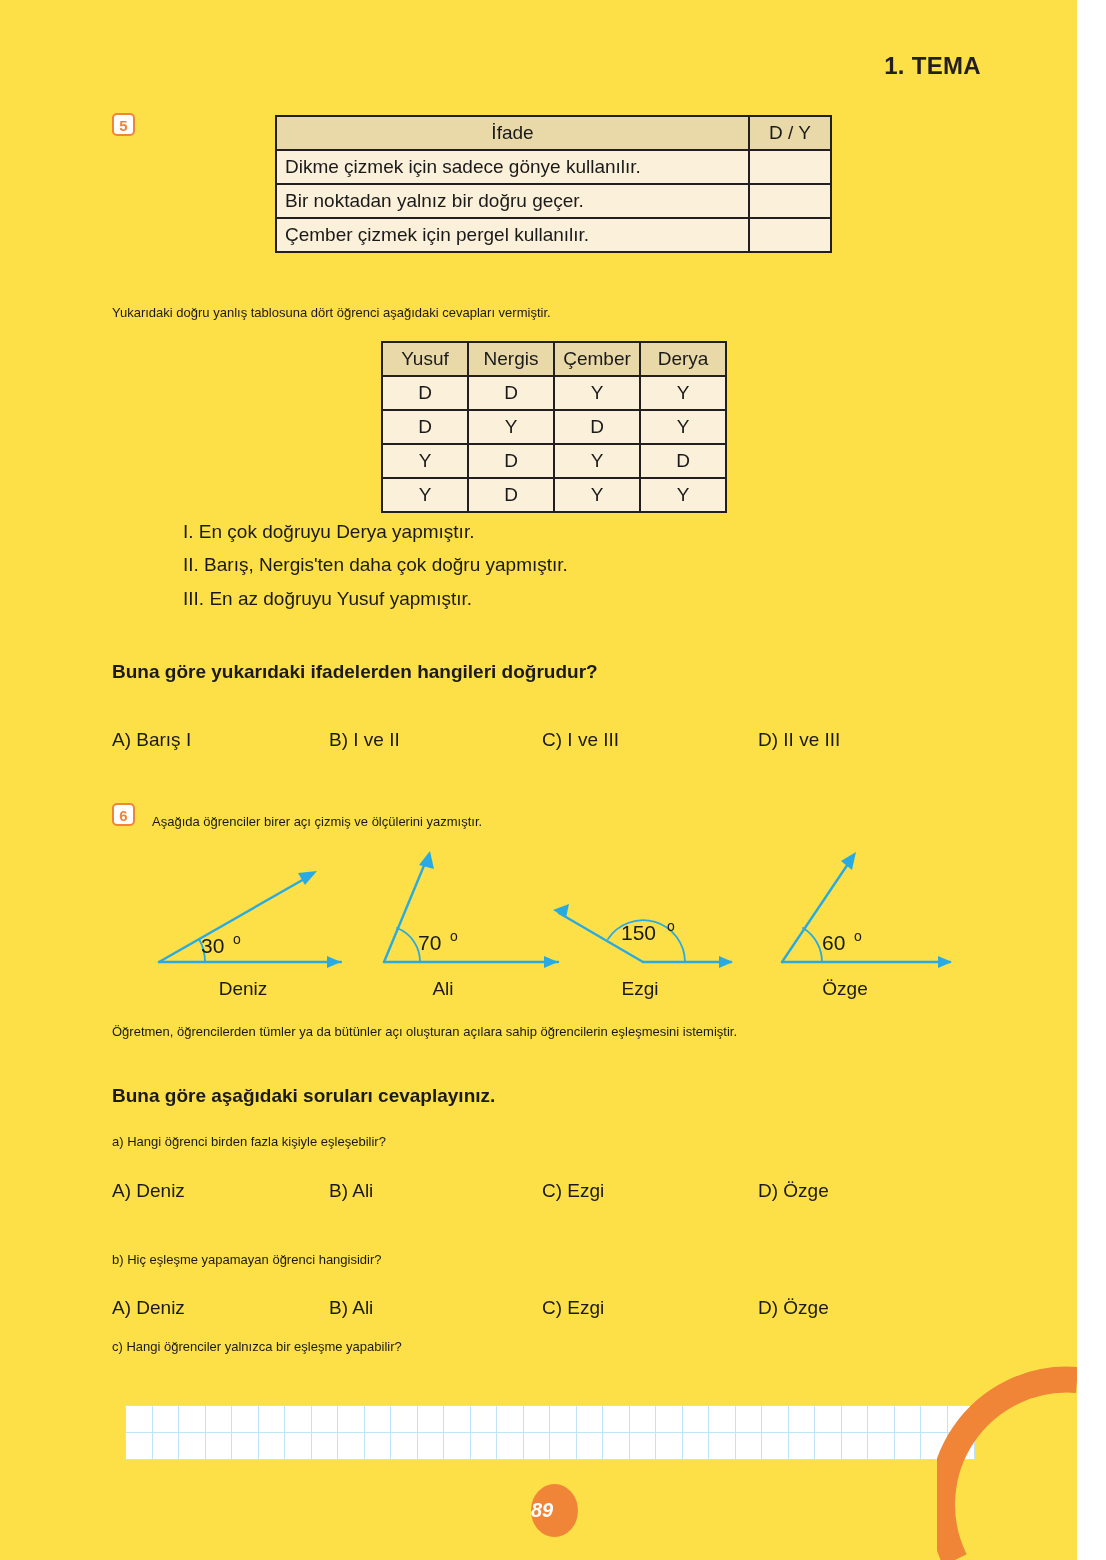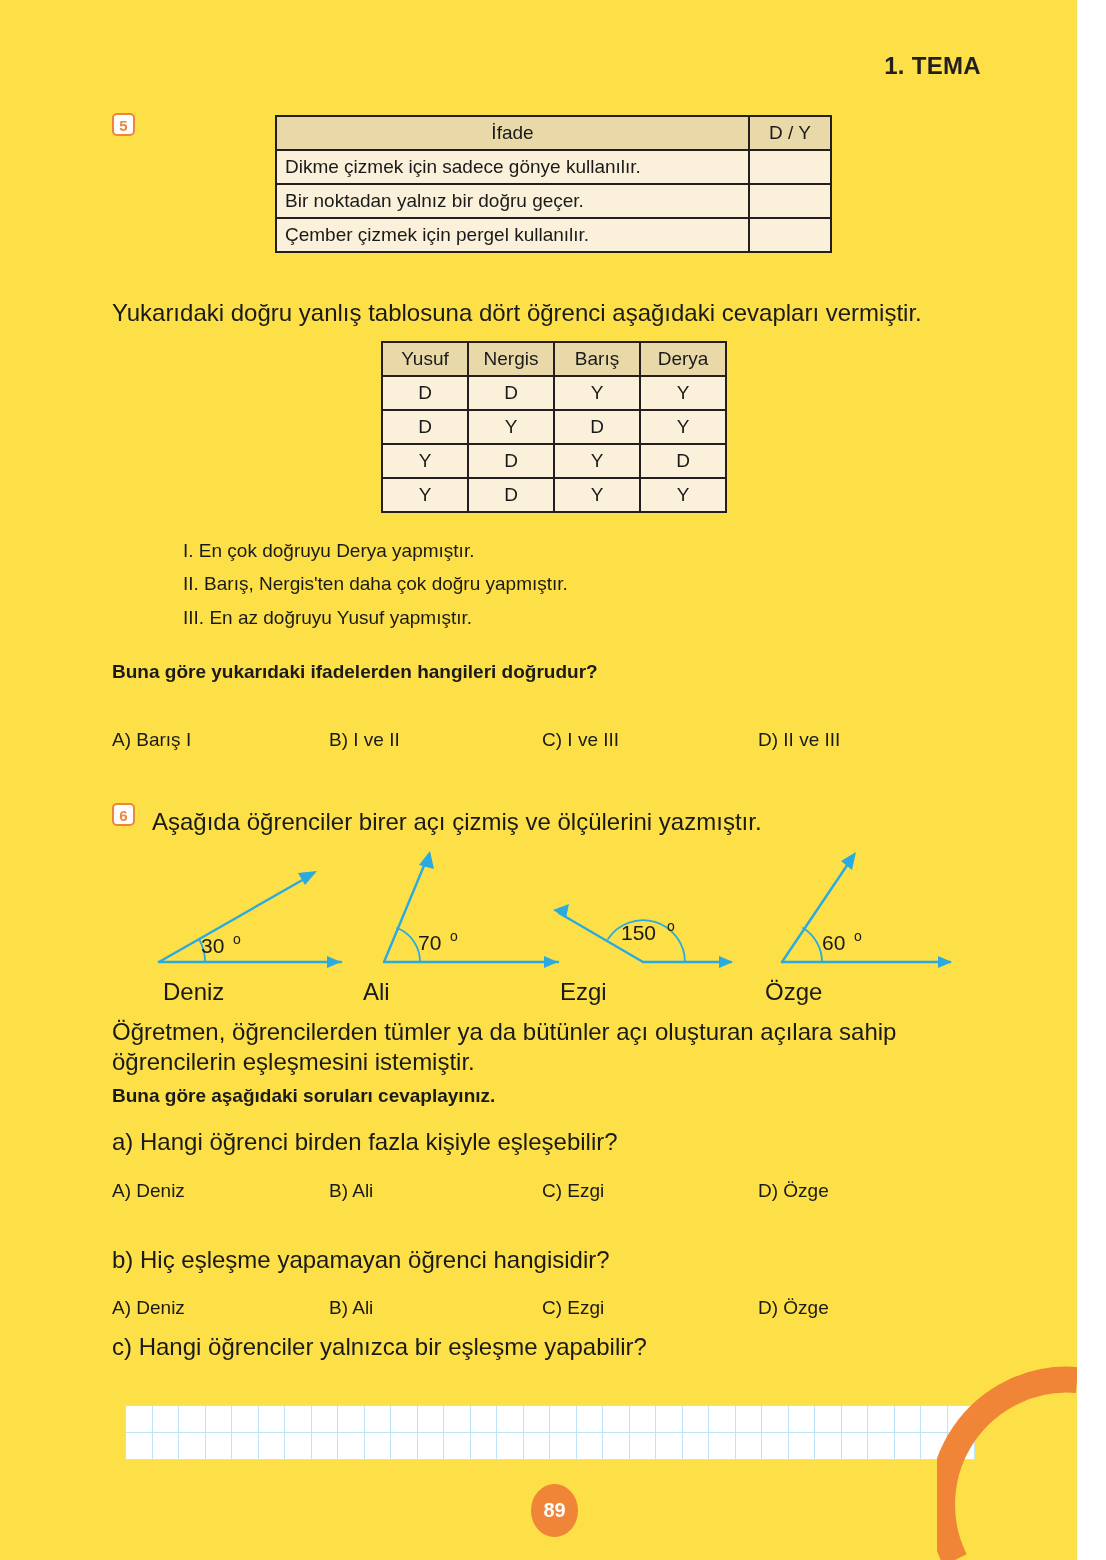--- a/index.html
+++ b/index.html
@@ -74,21 +74,21 @@
     text-align: left;
   }
   .dy-table tbody td.mark {
     background: #fbf0d9;
   }
   .col-dy { width: 82px; }
 
   
   .para {
     position: absolute;
-    font-size: 24px;
+    font-size: 13px;
     line-height: 30px;
     color: #1a1a1a;
   }
   #intro-line { left: 112px; top: 298px; width: 900px; }
 
   
   .ans-table {
     position: absolute;
     left: 381px;
     top: 341px;
@@ -107,21 +107,20 @@
   }
   .ans-table thead th { background: #e9d9a9; }
   .ans-table tbody td { background: #fbf0d9; }
 
   
   .roman {
     position: absolute;
     left: 183px;
     font-size: 19px;
     white-space: nowrap;
-    margin-top: 19px;
   }
   #roman1 { top: 521px; }
   #roman2 { top: 554px; }
   #roman3 { top: 588px; }
 
   .bold-q {
     position: absolute;
     font-size: 19px;
     font-weight: bold;
     color: #1a1a1a;
@@ -159,21 +158,22 @@
     height: 170px;
   }
   #fig-deniz { left: 145px; }
   #fig-ali   { left: 362px; }
   #fig-ezgi  { left: 535px; }
   #fig-ozge  { left: 760px; }
 
   .fig-name {
     position: absolute;
     top: 978px;
-    font-size: 24px;
+    font-size: 19px;
+    text-align: center;
     width: 160px;
   }
   #name-deniz { left: 163px; }
   #name-ali   { left: 363px; }
   #name-ezgi  { left: 560px; }
   #name-ozge  { left: 765px; }
 
   #teacher-para { left: 112px; top: 1017px; width: 902px; }
   #q6-prompt { left: 112px; top: 1085px; }
   #q6a-text { left: 112px; top: 1127px; }
@@ -202,22 +202,22 @@
     position: absolute;
     left: 531px;
     top: 1484px;
     width: 47px;
     height: 53px;
     border-radius: 50%;
     background: #f08437;
     color: #ffffff;
     font-size: 20px;
     font-weight: bold;
-    text-align: center;
     line-height: 53px;
+    font-style: italic;
   }
 
   
   #corner-arc {
     position: absolute;
     right: 0;
     bottom: 0;
     width: 140px;
     height: 200px;
     pointer-events: none;
@@ -255,21 +255,21 @@
     </tbody>
   </table>
 
   <div class="para" id="intro-line">Yukarıdaki doğru yanlış tablosuna dört öğrenci aşağıdaki cevapları vermiştir.</div>
 
   <table class="ans-table">
     <thead>
       <tr>
         <th>Yusuf</th>
         <th>Nergis</th>
-        <th>Barış</th>
+        <th>Çember</th>
         <th>Derya</th>
       </tr>
     </thead>
     <tbody>
       <tr>
         <td>D</td>
         <td>D</td>
         <td>Y</td>
         <td>Y</td>
       </tr>

